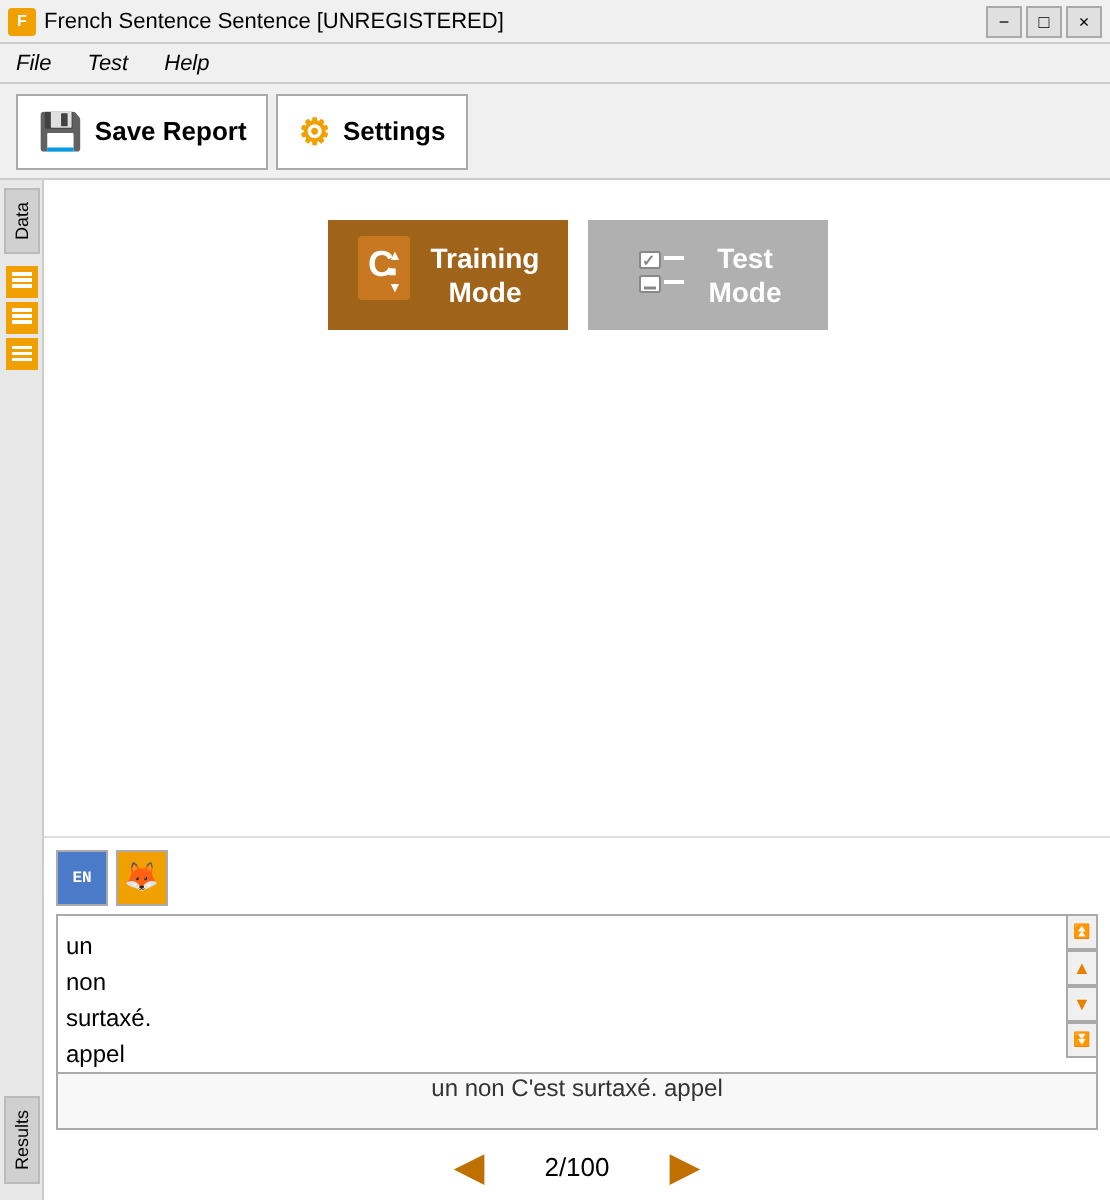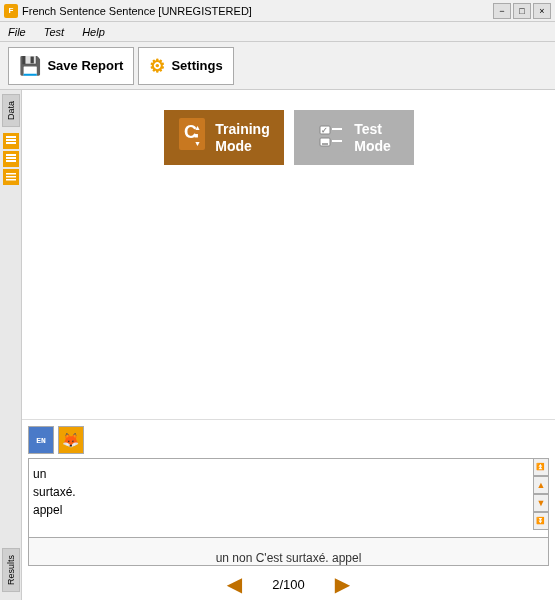--- a/index.html
+++ b/index.html
@@ -155,21 +155,21 @@
       border: none;
       color: white;
     }
     .mode-btn.training {
       background: #a0631a;
     }
     .mode-btn.test {
       background: #b0b0b0;
     }
     .mode-btn-text {
-      text-align: left;
+      text-align: center;
       line-height: 1.2;
     }
     .spacer { flex: 1; }
     .bottom-area {
       padding: 6px 6px 0 6px;
       border-top: 1px solid #ddd;
     }
     .lang-flags {
       display: flex;
       gap: 4px;
@@ -223,21 +223,21 @@
       color: #e88000;
       font-weight: bold;
     }
     .sentence-bar {
       width: 100%;
       height: 28px;
       background: #f8f8f8;
       border: 1px solid #aaa;
       border-top: none;
       display: flex;
-      align-items: flex-end;
+      align-items: flex-start;
       justify-content: center;
       font-size: 12px;
       color: #333;
     }
     .nav-bar {
       display: flex;
       align-items: center;
       justify-content: center;
       gap: 30px;
       padding: 6px 0 4px 0;
@@ -360,20 +360,21 @@
     <div class="bottom-area">
 
       <div class="lang-flags">
         <div class="flag-badge">EN</div>
         <div class="flag-badge fr" style="font-size:14px;">🦊</div>
       </div>
 
       <div class="word-list-wrapper">
         <div class="word-list-box">
           <div class="word-line">un</div>
+          <div class="word-line">non</div>
           <div class="word-line">surtaxé.</div>
           <div class="word-line">appel</div>
         </div>
         <div class="scroll-arrows">
           <div class="scroll-arrow" style="color:#e88000;font-size:7px;">⏫</div>
           <div class="scroll-arrow" style="color:#e88000;font-size:9px;">▲</div>
           <div class="scroll-arrow" style="color:#e88000;font-size:9px;">▼</div>
           <div class="scroll-arrow" style="color:#e88000;font-size:7px;">⏬</div>
         </div>
       </div>

